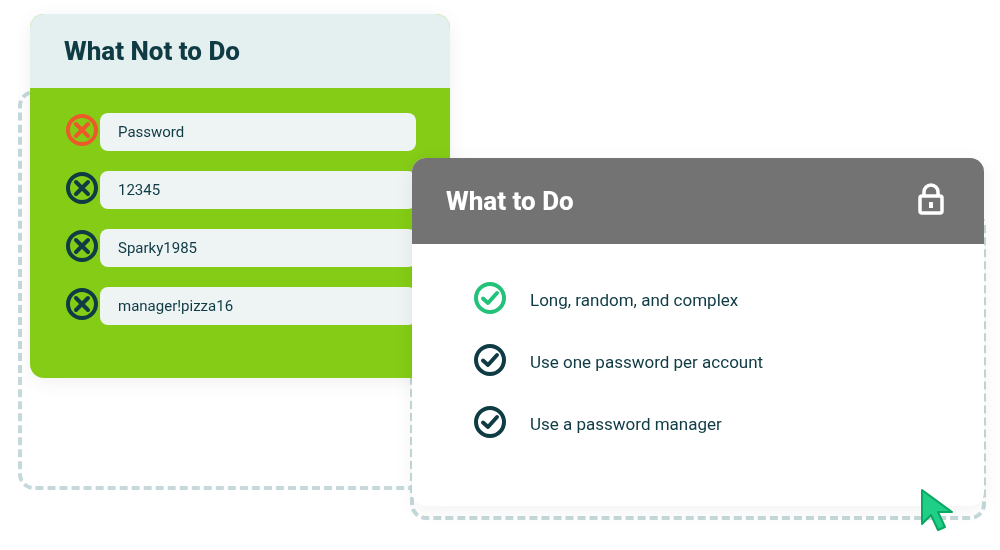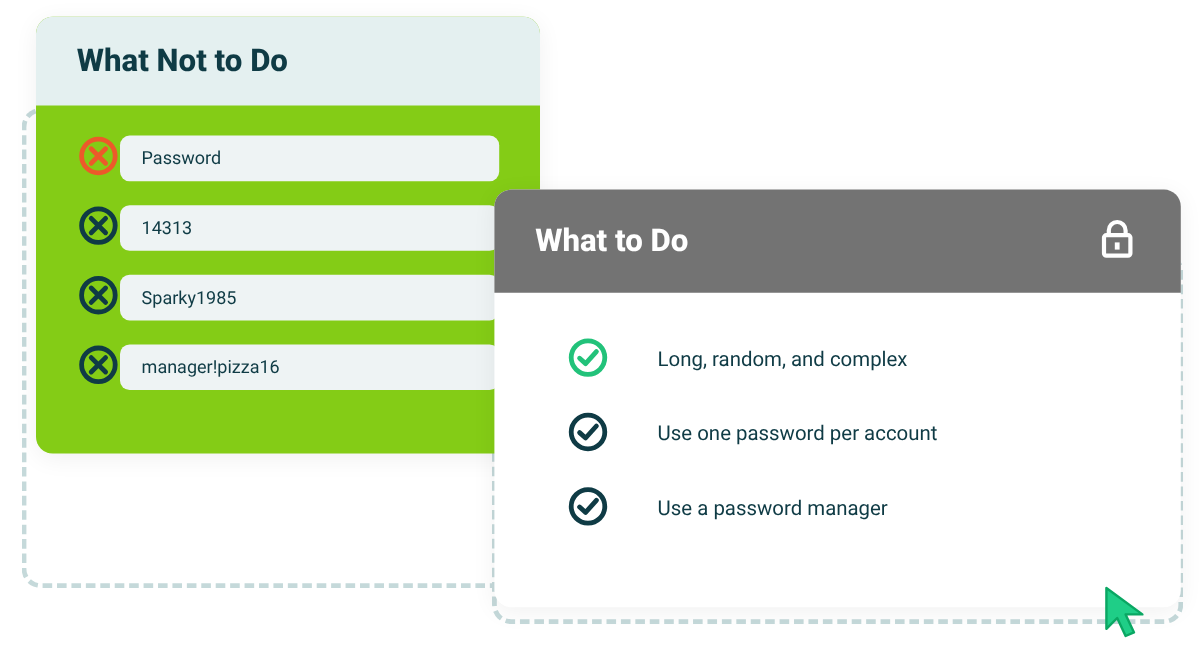--- a/index.html
+++ b/index.html
@@ -90,21 +90,21 @@
     color: #ffffff;
     font-size: 26px;
     font-weight: 800;
   }
   .do-body {
     padding: 36px 40px 10px 60px;
   }
   .do-row {
     display: flex;
     align-items: center;
-    gap: 40px;
+    gap: 22px;
     margin-bottom: 22px;
   }
   .do-text {
     color: #0f3b45;
     font-size: 17px;
   }
 
   .cursor {
     position: absolute;
     left: 916px;
@@ -134,21 +134,21 @@
       <div class="pill">Password</div>
     </div>
 
     <div class="not-row">
       <span>
         <svg width="36" height="36" viewBox="0 0 36 36">
             <circle cx="18" cy="18" r="14" fill="none" stroke="#0f3b45" stroke-width="4"></circle>
             <path d="M12 12 L24 24 M24 12 L12 24" stroke="#0f3b45" stroke-width="4" stroke-linecap="round"></path>
           </svg>
       </span>
-      <div class="pill">14313</div>
+      <div class="pill">12345</div>
     </div>
 
     <div class="not-row">
       <span>
         <svg width="36" height="36" viewBox="0 0 36 36">
             <circle cx="18" cy="18" r="14" fill="none" stroke="#0f3b45" stroke-width="4"></circle>
             <path d="M12 12 L24 24 M24 12 L12 24" stroke="#0f3b45" stroke-width="4" stroke-linecap="round"></path>
           </svg>
       </span>
       <div class="pill">Sparky1985</div>

